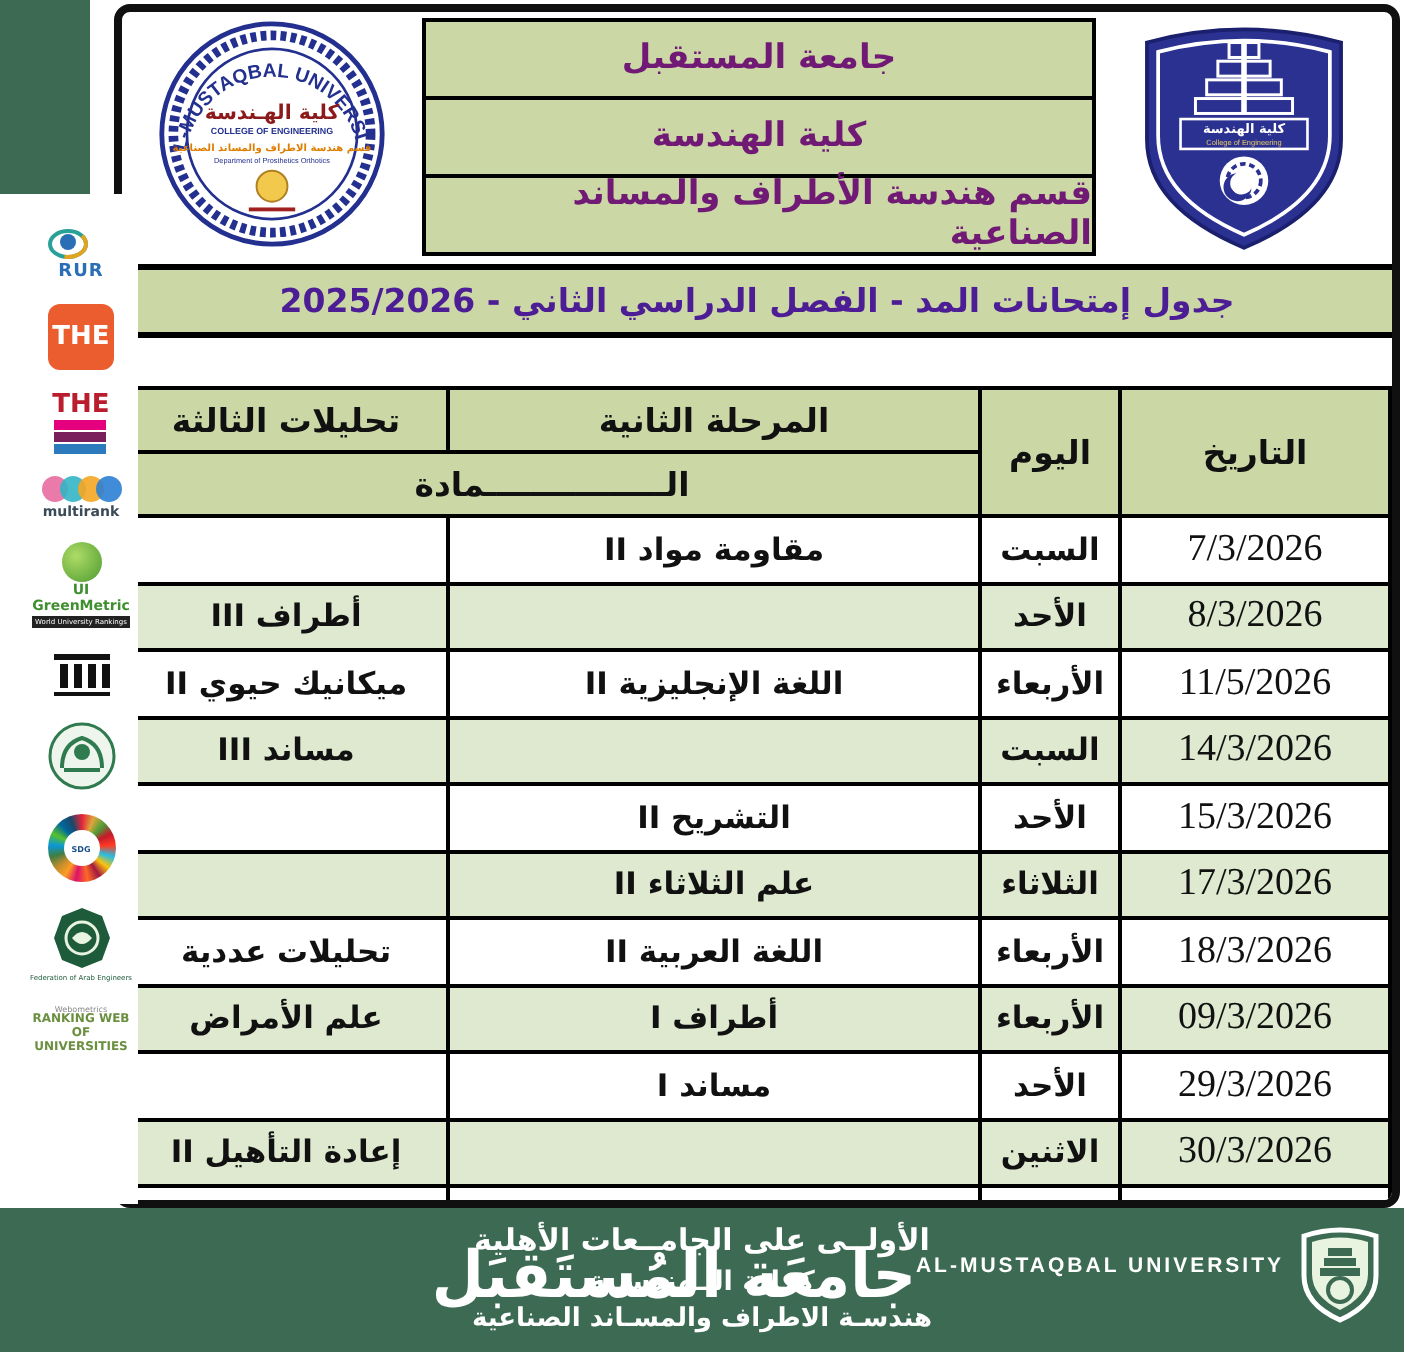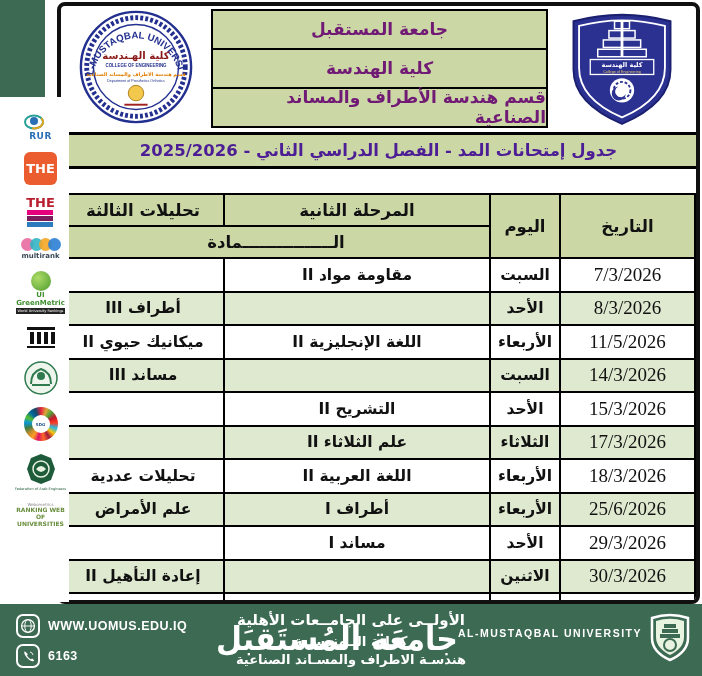--- a/index.html
+++ b/index.html
@@ -78,41 +78,20 @@
   .f-callig{font-size:30px;font-weight:bold;direction:rtl;line-height:1;transform:scaleY(1.08);}
   .f-en{font-size:10.5px;font-weight:bold;letter-spacing:1.5px;margin-top:3px;font-family:"Liberation Sans",sans-serif;}
 </style>
 </head>
 <body>
 
 <div class="page">
 
   <div class="bg-topleft"></div>
   <div class="footer-band">
-      <div class="f-contact">
-        <div class="f-line">
-          <span class="f-ico">
-            <svg width="16" height="16" viewBox="0 0 20 20">
-              <circle cx="10" cy="10" r="8" fill="none" stroke="#fff" stroke-width="1.6"></circle>
-              <ellipse cx="10" cy="10" rx="4" ry="8" fill="none" stroke="#fff" stroke-width="1.2"></ellipse>
-              <line x1="2" y1="10" x2="18" y2="10" stroke="#fff" stroke-width="1.2"></line>
-            </svg>
-          </span>
-          <span class="f-url">WWW.UOMUS.EDU.IQ</span>
-        </div>
-        <div class="f-line">
-          <span class="f-ico">
-            <svg width="15" height="15" viewBox="0 0 20 20">
-              <path d="M5 3 C4 4 4 6 6 9 C8 12 11 15 14 16 C16 17 17 16 17.5 15 L15 12.5 L13 13.5 C11 12.5 9 10.5 8 8.5 L9 6.5 Z" fill="#fff"></path>
-              <path d="M12 4 q3 0 4 4" stroke="#fff" stroke-width="1.2" fill="none"></path>
-            </svg>
-          </span>
-          <span class="f-url">6163</span>
-        </div>
-      </div>
       <div class="f-center">
         <div class="fc1">الأولــى على الجامــعات الأهلية</div>
         <div class="fc2">كــلية الــهندســة</div>
         <div class="fc3">هندسـة الاطراف والمسـاند الصناعية</div>
       </div>
       <div class="f-logo">
         <div class="f-logo-texts">
           <div class="f-callig">جامعَة المُستَقبَل</div>
           <div class="f-en">AL-MUSTAQBAL UNIVERSITY</div>
         </div>
@@ -306,21 +285,21 @@
             <td>علم الثلاثاء II</td>
             <td></td>
           </tr>
           <tr class="rowwhite">
             <td class="date">18/3/2026</td>
             <td>الأربعاء</td>
             <td>اللغة العربية II</td>
             <td>تحليلات عددية</td>
           </tr>
           <tr class="rowgreen">
-            <td class="date">25/6/2026</td>
+            <td class="date">09/3/2026</td>
             <td>الأربعاء</td>
             <td>أطراف I</td>
             <td>علم الأمراض</td>
           </tr>
           <tr class="rowwhite">
             <td class="date">29/3/2026</td>
             <td>الأحد</td>
             <td>مساند I</td>
             <td></td>
           </tr>

